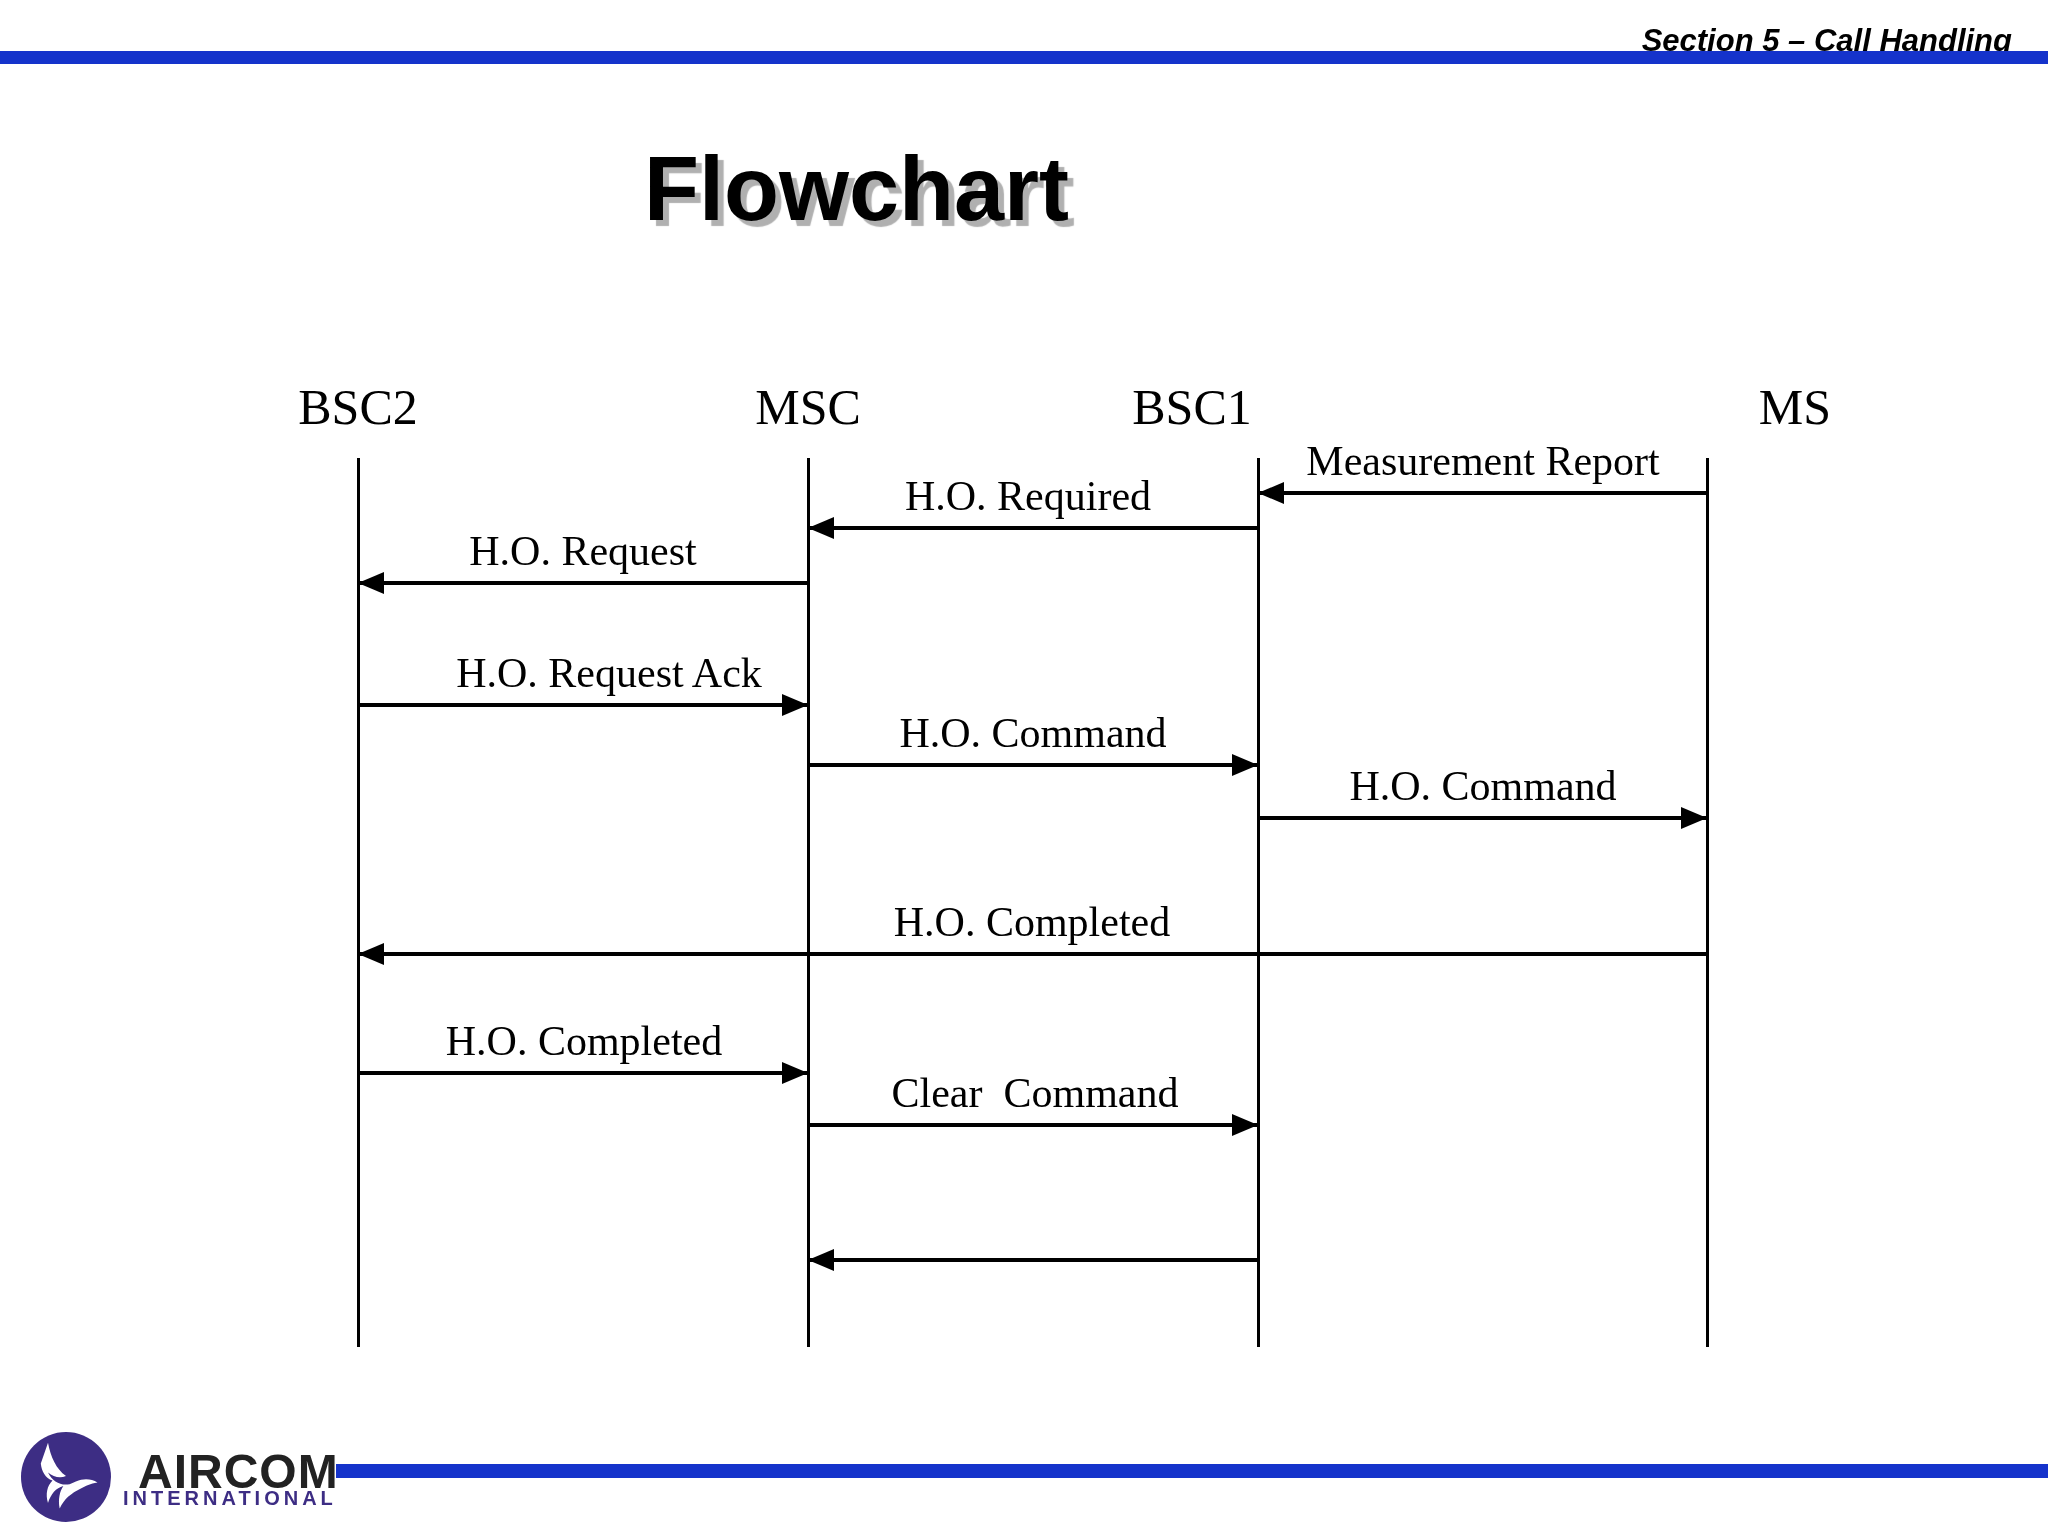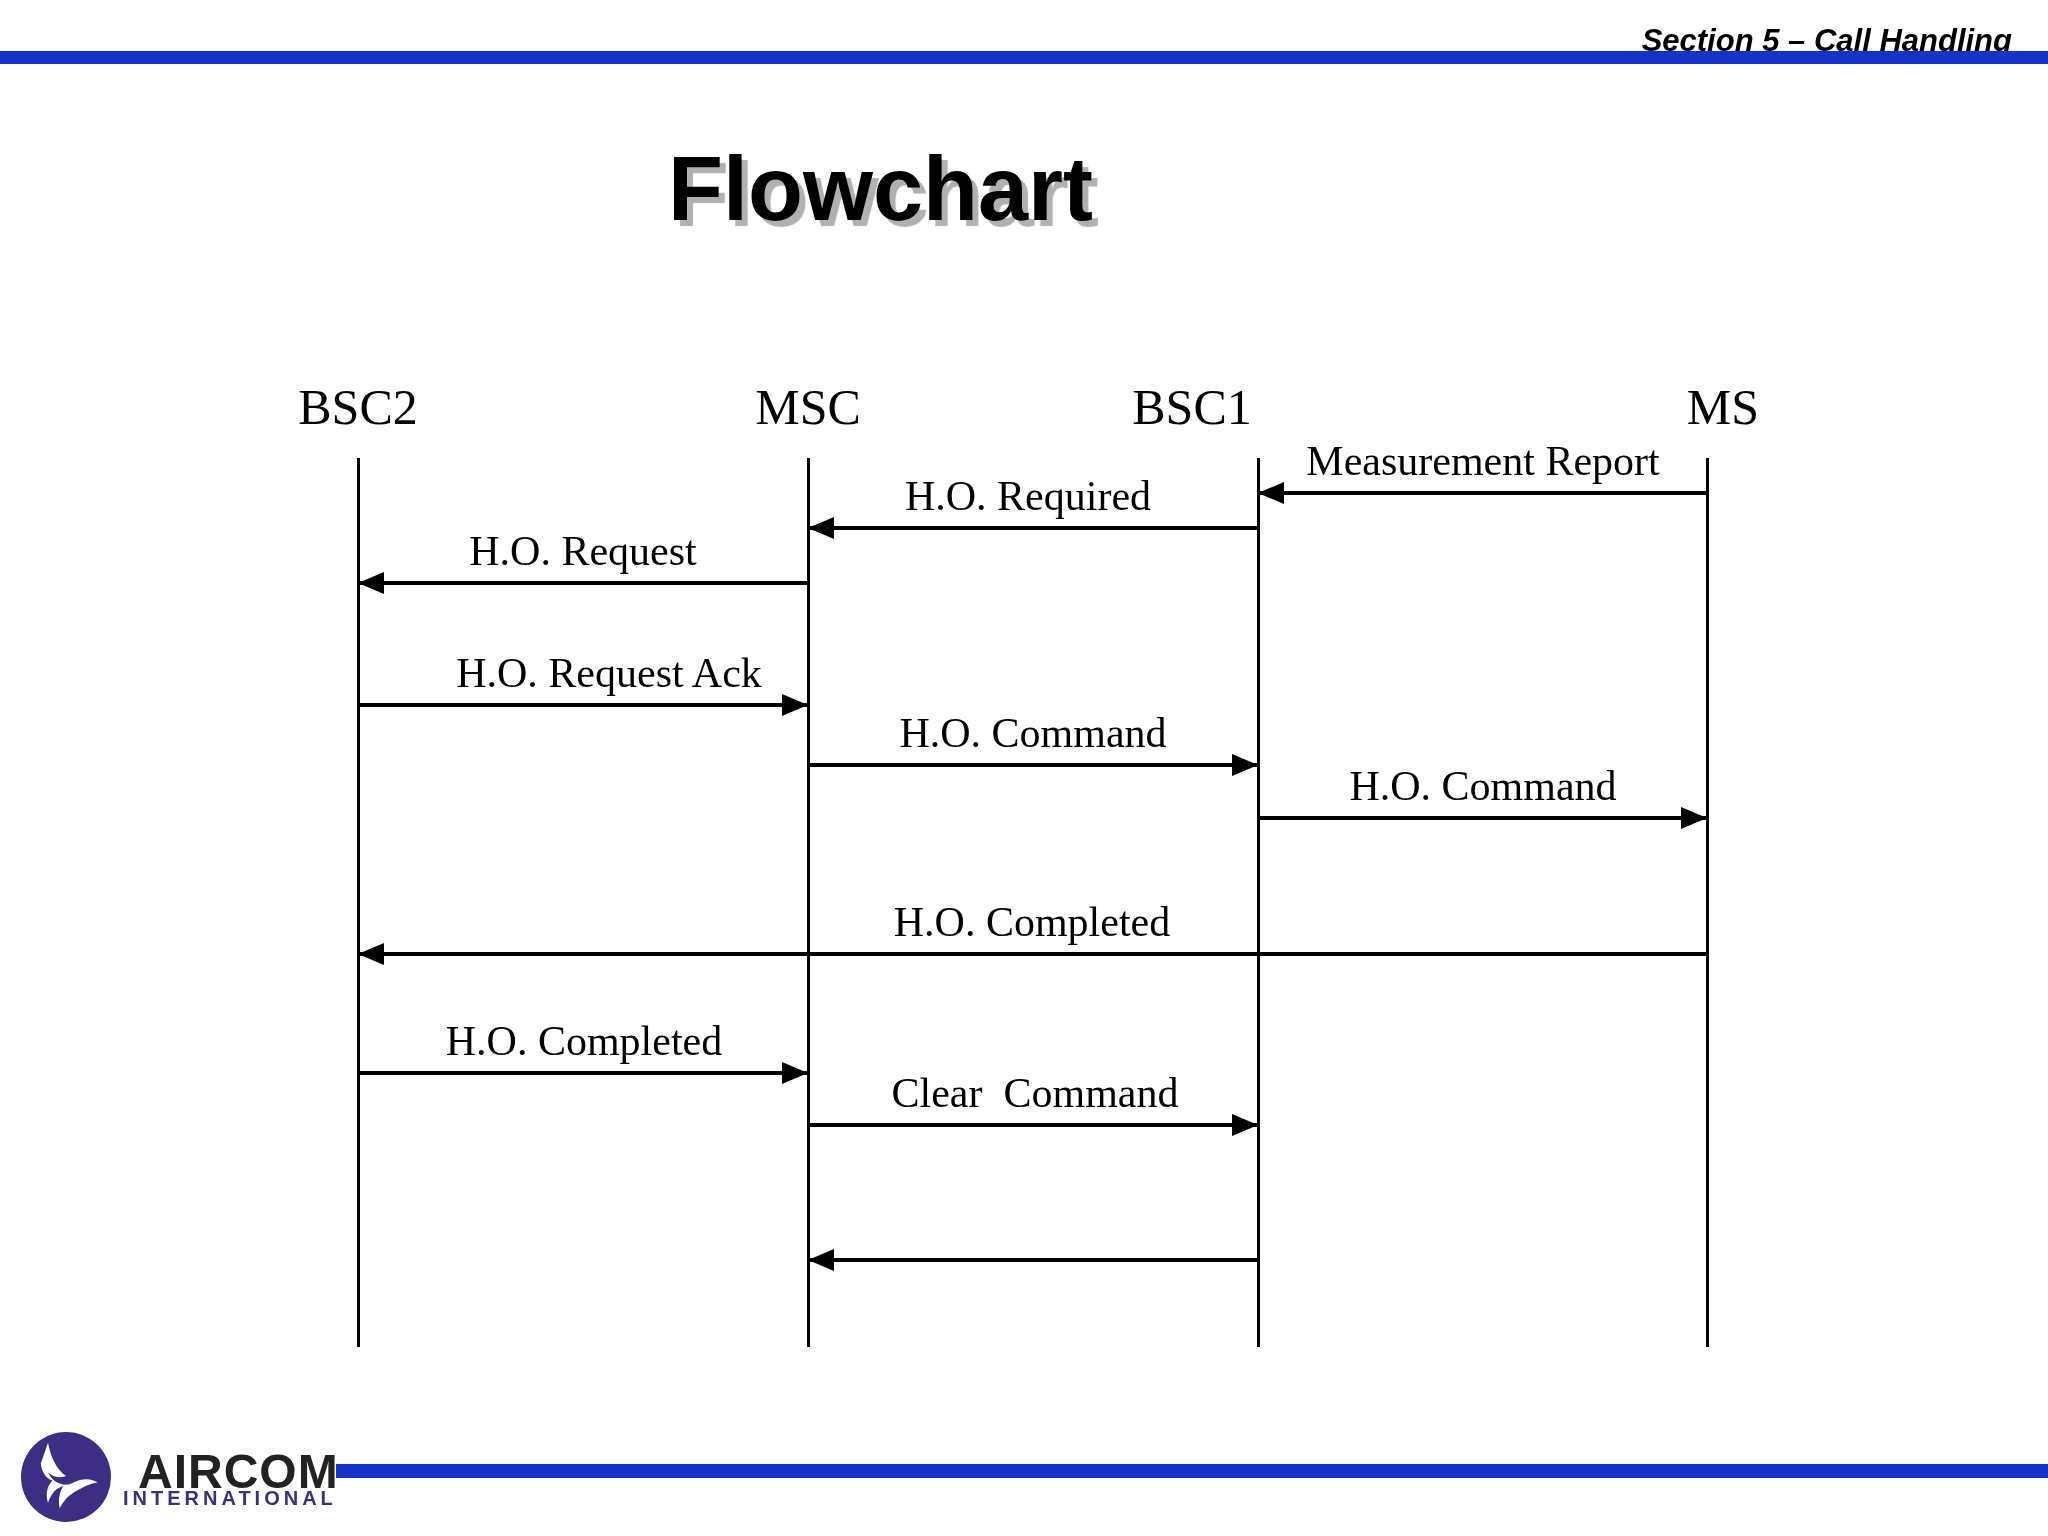--- a/index.html
+++ b/index.html
@@ -17,21 +17,20 @@
     position:absolute;top:51px;left:0;width:2048px;height:13px;
     background:var(--accent-blue,#1533cb);
   }
   
   .slide-title{
     position:absolute;top:140px;left:0;width:1713px;text-align:center;
     font-size:90px;font-weight:bold;color:#000;line-height:1.1;
     font-family:"Liberation Sans",sans-serif;
     text-shadow:6px 6px 1px #b0b0b0;
     letter-spacing:0px;
-    padding-left:24px;
   }
   
   #diagram{position:absolute;top:0;left:0;width:2048px;height:1304px;}
   .participant{
     position:absolute;top:378px;transform:translateX(-50%);
     font-family:"Liberation Serif",serif;font-size:50px;color:#000;white-space:pre;
   }
   .lifeline{
     position:absolute;width:3px;background:#000;
   }
@@ -76,21 +75,21 @@
 
 <div class="slide-title">Flowchart</div>
 
 <div id="diagram">
     <div class="participant" style="left: 358px;">BSC2</div>
     <div class="lifeline" style="left: 356.5px; top: 458px; height: 889px;"></div>
     <div class="participant" style="left: 808px;">MSC</div>
     <div class="lifeline" style="left: 806.5px; top: 458px; height: 889px;"></div>
     <div class="participant" style="left: 1192px;">BSC1</div>
     <div class="lifeline" style="left: 1256.5px; top: 458px; height: 889px;"></div>
-    <div class="participant" style="left: 1723px;">MS</div>
+    <div class="participant" style="left: 1795px;">MS</div>
     <div class="lifeline" style="left: 1705.5px; top: 458px; height: 889px;"></div>
     <div class="msg-line" style="left: 1258px; width: 449px; top: 491px;"></div>
     <div class="arrowhead left" style="top: 482px; left: 1258px;"></div>
     <div class="msg-label" style="left: 1483px; top: 437px;">Measurement Report</div>
     <div class="msg-line" style="left: 808px; width: 450px; top: 526px;"></div>
     <div class="arrowhead left" style="top: 517px; left: 808px;"></div>
     <div class="msg-label" style="left: 1028px; top: 472px;">H.O. Required</div>
     <div class="msg-line" style="left: 358px; width: 450px; top: 581px;"></div>
     <div class="arrowhead left" style="top: 572px; left: 358px;"></div>
     <div class="msg-label" style="left: 583px; top: 527px;">H.O. Request</div>

